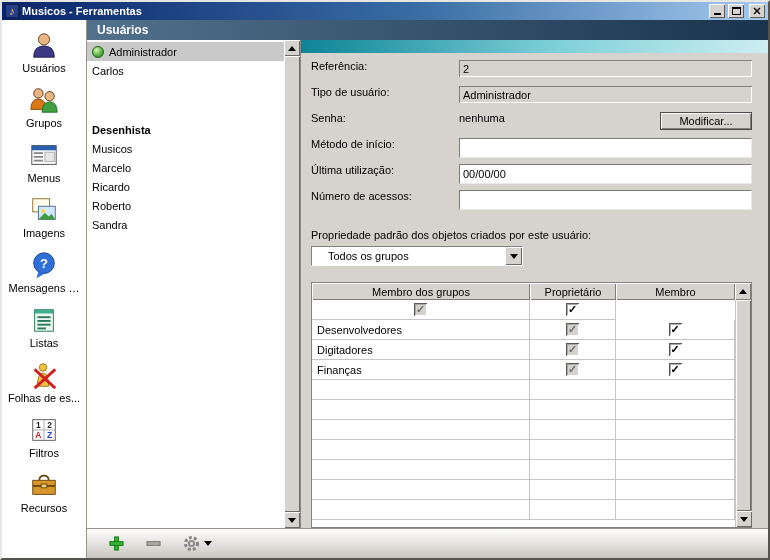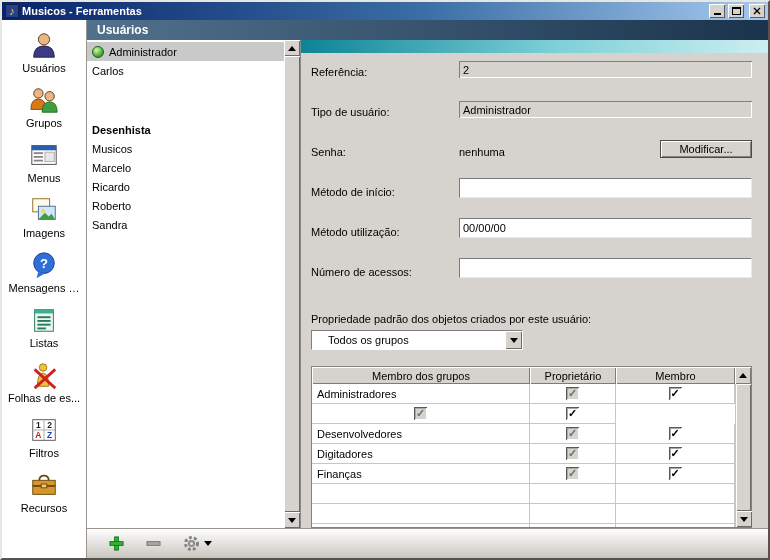--- a/index.html
+++ b/index.html
@@ -50,21 +50,21 @@
             box-shadow:inset 1px 1px 0 #fff, inset -1px -1px 0 #6e6b66;
             display:flex; align-items:center; justify-content:center; }
   .sb-thumb { flex:1; background:#d6d3ce; box-shadow:inset 1px 1px 0 #fff, inset -1px -1px 0 #6e6b66; }
   .arr-up { width:0; height:0; border-left:4px solid transparent; border-right:4px solid transparent; border-bottom:5px solid #000; }
   .arr-down { width:0; height:0; border-left:4px solid transparent; border-right:4px solid transparent; border-top:5px solid #000; }
 
   
   .detail { flex:1; display:flex; flex-direction:column; min-width:0; background:#d6d3ce; }
   .teal-band { height:13px; flex:none; background:linear-gradient(to right,#0c8496,#7fd0d8 55%,#cdeef1); }
   .fields { padding:7px 16px 0 10px; }
-  .field-row { display:flex; align-items:flex-end; margin-bottom:22px; height:18px; }
+  .field-row { display:flex; align-items:flex-start; margin-bottom:8px; height:18px; }
   .flabel { width:148px; flex:none; }
   .box-disabled { flex:1; height:17px; background:#d6d3ce; padding:0 4px; display:flex; align-items:center;
                   box-shadow:inset 1px 1px 0 #82published7f79, inset -1px -1px 0 #fff; }
   .box-disabled, .combo-field { box-shadow:inset 1px 1px 0 #827f79, inset -1px -1px 0 #ffffff; }
   .input-white { flex:1; height:20px; background:#fff; border:1px solid; border-color:#7a7a7a #e9e9e9 #e9e9e9 #7a7a7a;
                  font:11px "Liberation Sans", sans-serif; padding:0 3px; outline:none; }
   .senha-val { flex:1; }
   .btn3d { width:92px; height:18px; flex:none; background:#d6d3ce; border:1px solid #4d4b47; cursor:default;
            box-shadow:inset 1px 1px 0 #fff, inset -1px -1px 0 #84817b;
            font:11px "Liberation Sans", sans-serif; }
@@ -272,21 +272,21 @@
             <div class="field-row">
               <span class="flabel">Senha:</span>
               <span class="senha-val">nenhuma</span>
               <button class="btn3d">Modificar...</button>
             </div>
             <div class="field-row">
               <span class="flabel">Método de início:</span>
               <input class="input-white" value="" style="">
             </div>
             <div class="field-row">
-              <span class="flabel">Método utilização:</span>
+              <span class="flabel">Última utilização:</span>
               <input class="input-white" value="00/00/00" style="">
             </div>
             <div class="field-row">
               <span class="flabel">Número de acessos:</span>
               <input class="input-white" value="" style="">
             </div>
           </div>
 
           <div class="prop-label">Propriedade padrão dos objetos criados por este usuário:</div>
 
@@ -301,29 +301,20 @@
             <div class="g-head">
               <div class="g-hcell">Membro dos grupos</div>
               <div class="g-hcell">Proprietário</div>
               <div class="g-hcell">Membro</div>
               <div class="g-hcell">
                   <span class="arr-up"></span>
                 </div>
             </div>
             <div class="g-body">
               <div class="g-rows">
-                <div class="g-row">
-                  <div class="g-cell name">Administradores</div>
-                  <div class="g-cell cbc">
-                      <span class="cb dis checked"></span>
-                    </div>
-                  <div class="g-cell cbc">
-                      <span class="cb checked"></span>
-                    </div>
-                </div>
                 <div class="g-row">
                   <div class="g-cell cbc">
                       <span class="cb dis checked"></span>
                     </div>
                   <div class="g-cell cbc">
                       <span class="cb checked"></span>
                     </div>
                 </div>
                 <div class="g-row">
                   <div class="g-cell name">Desenvolvedores</div>

